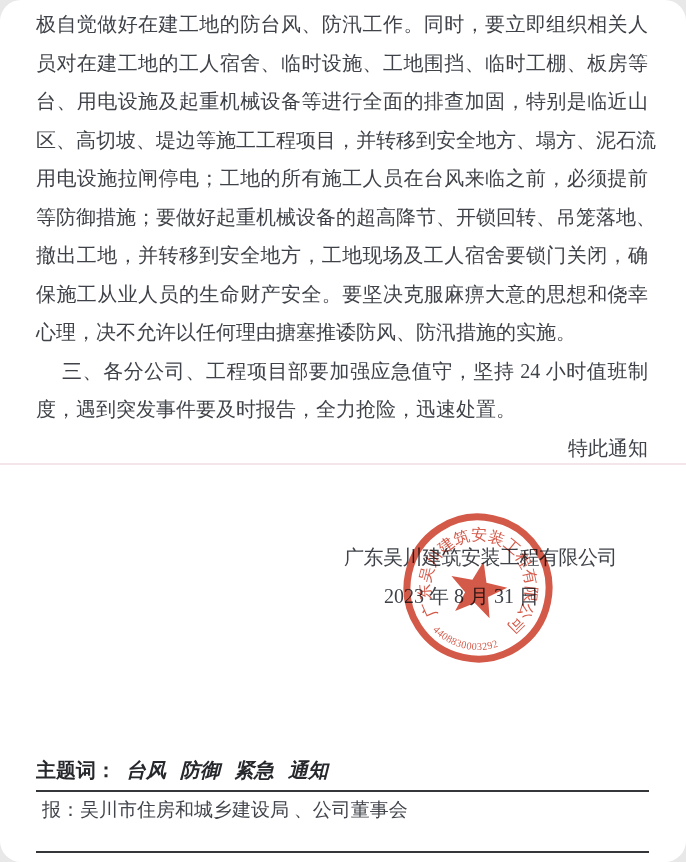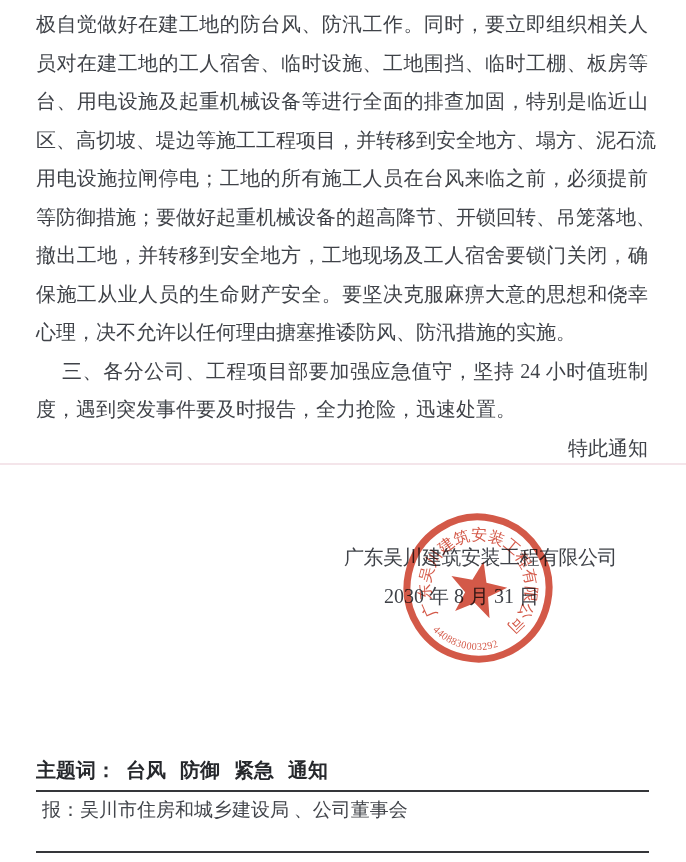--- a/index.html
+++ b/index.html
@@ -3,20 +3,21 @@
 <meta charset="utf-8">
 <style>
   html,body{margin:0;padding:0;background:#e8e8e8;}
   .page{
     position:relative;
     width:686px;height:862px;
     background:#ffffff;
     overflow:hidden;
     font-family:"Liberation Serif","DejaVu Serif",serif;
     color:#3f4248;
+    border-radius:21px;
   }
   
   .doc-body{position:absolute;left:36px;top:5px;width:612px;}
   .ln{
     height:38.5px;line-height:38.5px;font-size:20px;
     white-space:nowrap;overflow:visible;
   }
   .j{text-align:justify;text-align-last:justify;}
   .i2{padding-left:26px;text-align:right;}
   
@@ -39,21 +40,21 @@
     width:200px;height:200px;
     mix-blend-mode:multiply;opacity:.85;
   }
   .seal-svg text{font-family:"Liberation Serif","DejaVu Serif",serif;}
   
   .subject-row{
     position:absolute;left:36px;top:756px;width:612px;height:28px;line-height:28px;
     font-family:"Liberation Sans","DejaVu Sans",sans-serif;
     font-weight:bold;font-size:20px;color:#26282c;white-space:nowrap;
   }
-  .subject-row .term{margin-left:14px;}
+  .subject-row .term{margin-left:14px;font-style:italic;}
   .subject-row .term.first{margin-left:10px;}
   .rule{position:absolute;left:36px;width:613px;background:#35363a;}
   .rule-1{top:790px;height:2px;}
   .rule-2{top:851px;height:2px;}
   .report-row,.send-row{
     position:absolute;left:42px;width:640px;height:26px;line-height:26px;
     font-size:19px;white-space:nowrap;color:#42454b;
   }
   .report-row{top:797px;}
   .send-row{top:828px;}
@@ -74,21 +75,21 @@
     <div class="ln j">保施工从业人员的生命财产安全。要坚决克服麻痹大意的思想和侥幸</div>
     <div class="ln">心理，决不允许以任何理由搪塞推诿防风、防汛措施的实施。</div>
     <div class="ln j i2">三、各分公司、工程项目部要加强应急值守，坚持 24 小时值班制</div>
     <div class="ln">度，遇到突发事件要及时报告，全力抢险，迅速处置。</div>
     <div class="ln i2">特此通知</div>
   </div>
 
   <div class="scanline"></div>
 
   <div class="company-line">广东吴川建筑安装工程有限公司</div>
-  <div class="date-line">2030 年 8 月 31 日</div>
+  <div class="date-line">2023 年 8 月 31 日</div>
 
   <svg class="seal-svg" viewBox="0 0 200 200" aria-hidden="true">
     <g transform="rotate(12 100 100)" fill="#cc3b28" stroke="none">
       <circle cx="100" cy="100" r="71" fill="none" stroke="#cc3b28" stroke-width="7"></circle>
       <polygon points="100,73 107.2,93.1 128.5,93.7 111.7,106.8 117.6,127.3 100,115.3 82.4,127.3 88.3,106.8 71.5,93.7 92.8,93.1"></polygon>
       <defs>
         <path id="arcTop" d="M 66.1 133.9 A 48 48 0 1 1 133.9 133.9" fill="none"></path>
         <path id="arcBottom" d="M 64.4 150.8 A 62 62 0 0 0 135.6 150.8" fill="none"></path>
       </defs>
       <text font-size="15.5" fill="#cc3b28">

